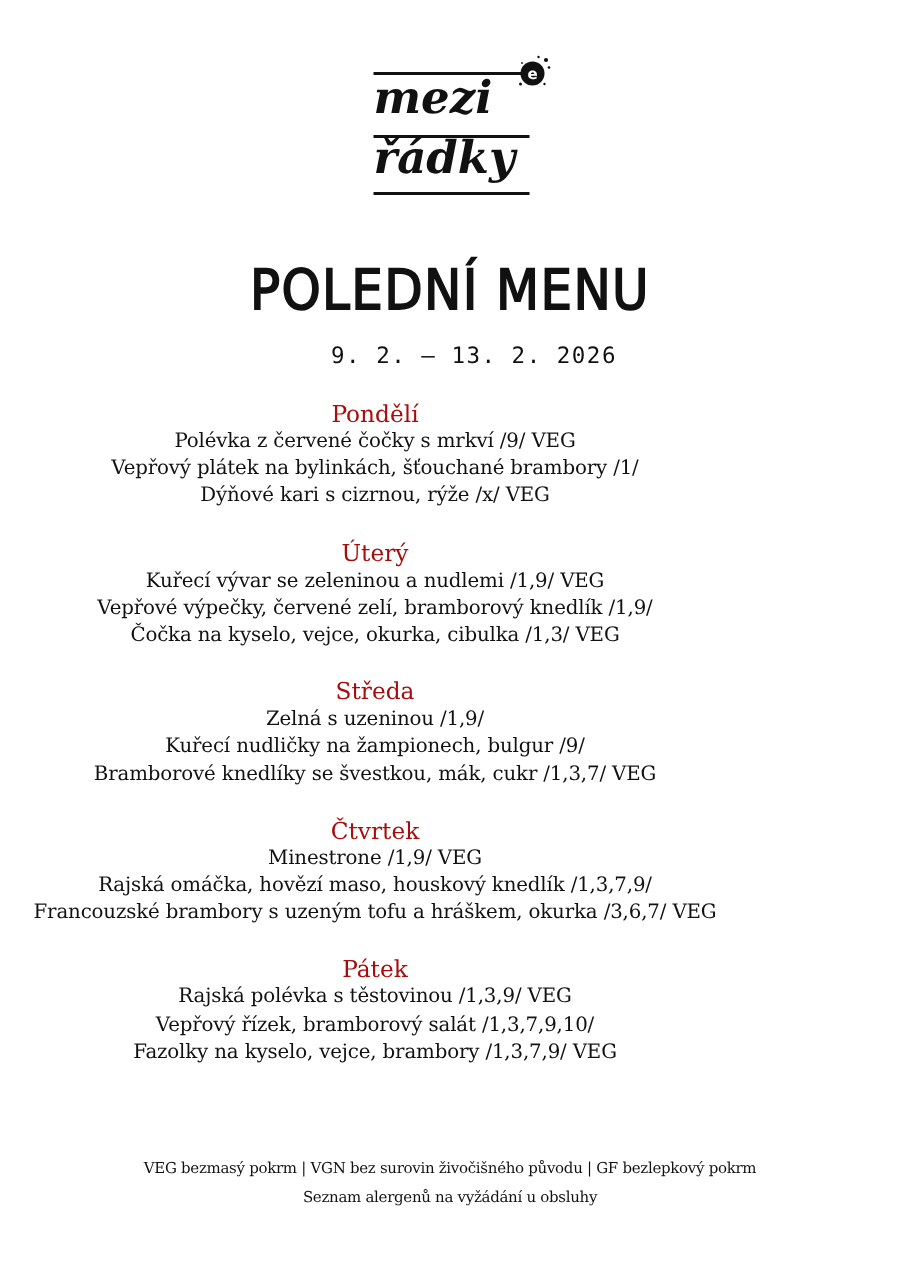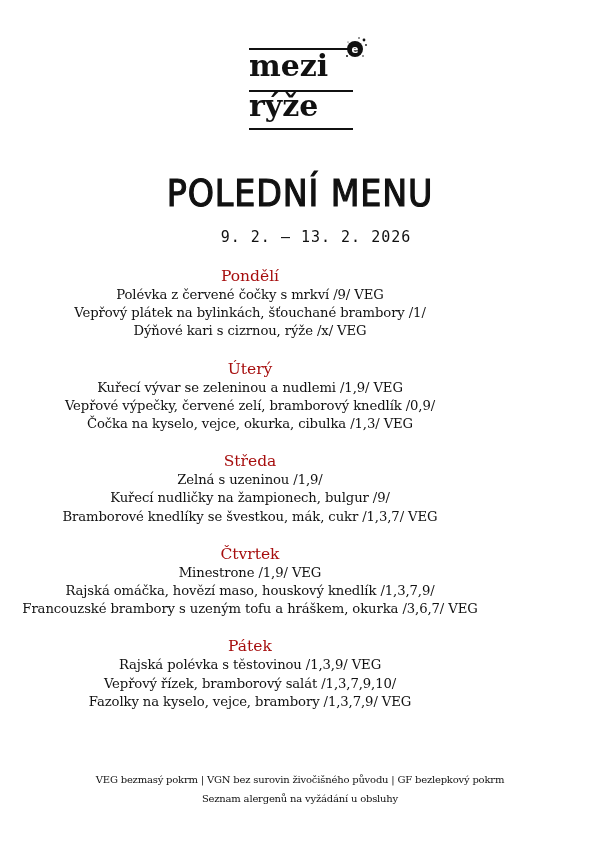--- a/index.html
+++ b/index.html
@@ -8,21 +8,21 @@
       overflow: hidden; color: #111111;
       font-family: "DejaVu Serif", "Liberation Serif", serif;
     }
     .logo { position: absolute; left: 249px; top: 36px; width: 120px; height: 96px; }
     .logo .rule { position: absolute; left: 0; height: 2px; background: #111; }
     .logo .r1 { top: 12px; width: 100px; }
     .logo .r2 { top: 54px; width: 104px; }
     .logo .r3 { top: 92px; width: 104px; }
     .logo .word {
       position: absolute; left: 0; font-family: "DejaVu Serif", serif; font-weight: bold;
-      font-size: 30px; letter-spacing: 0px; line-height: 1;
+      font-size: 30px; letter-spacing: 0px; line-height: 1; font-style: italic;
     }
     .logo .w1 { top: 15px; }
     .logo .w2 { top: 55px; }
     .logo .splat {
       position: absolute; left: 95px; top: 0px; width: 24px; height: 24px;
     }
     .title {
       position: absolute; left: 0; width: 600px; top: 172px; text-align: center;
       font-family: "DejaVu Sans", sans-serif; font-size: 37px; letter-spacing: 1px;
       font-weight: normal; transform: scaleX(0.9); transform-origin: center;
@@ -46,21 +46,21 @@
       font-family: "DejaVu Serif", serif; font-size: 10px; line-height: 19px; letter-spacing: -0.2px;
     }
   </style>
 </head>
 <body>
 
 <div class="logo">
   <div class="rule r1"></div>
   <div class="word w1">mezi</div>
   <div class="rule r2"></div>
-  <div class="word w2">rýže</div>
+  <div class="word w2">řádky</div>
   <div class="rule r3"></div>
   <svg class="splat" viewBox="0 0 24 24">
     <circle cx="11" cy="13" r="8" fill="#111"></circle>
     <circle cx="20" cy="4" r="1.4" fill="#111"></circle>
     <circle cx="22" cy="9" r="0.9" fill="#111"></circle>
     <circle cx="15" cy="2" r="0.8" fill="#111"></circle>
     <circle cx="3" cy="20" r="1" fill="#111"></circle>
     <circle cx="19" cy="20" r="0.8" fill="#111"></circle>
     <circle cx="4" cy="6" r="0.6" fill="#111"></circle>
     <text x="11" y="16.5" text-anchor="middle" font-size="10" font-family="DejaVu Sans, sans-serif" font-weight="bold" fill="#fff">e</text>
@@ -73,21 +73,21 @@
 <div class="menu">
   <div class="day">
     <div class="day-name">Pondělí</div>
     <div class="dish">Polévka z červené čočky s mrkví /9/ VEG</div>
     <div class="dish">Vepřový plátek na bylinkách, šťouchané brambory /1/</div>
     <div class="dish">Dýňové kari s cizrnou, rýže /x/ VEG</div>
   </div>
   <div class="day">
     <div class="day-name">Úterý</div>
     <div class="dish">Kuřecí vývar se zeleninou a nudlemi /1,9/ VEG</div>
-    <div class="dish">Vepřové výpečky, červené zelí, bramborový knedlík /0,9/</div>
+    <div class="dish">Vepřové výpečky, červené zelí, bramborový knedlík /1,9/</div>
     <div class="dish">Čočka na kyselo, vejce, okurka, cibulka /1,3/ VEG</div>
   </div>
   <div class="day">
     <div class="day-name">Středa</div>
     <div class="dish">Zelná s uzeninou /1,9/</div>
     <div class="dish">Kuřecí nudličky na žampionech, bulgur /9/</div>
     <div class="dish">Bramborové knedlíky se švestkou, mák, cukr /1,3,7/ VEG</div>
   </div>
   <div class="day">
     <div class="day-name">Čtvrtek</div>

